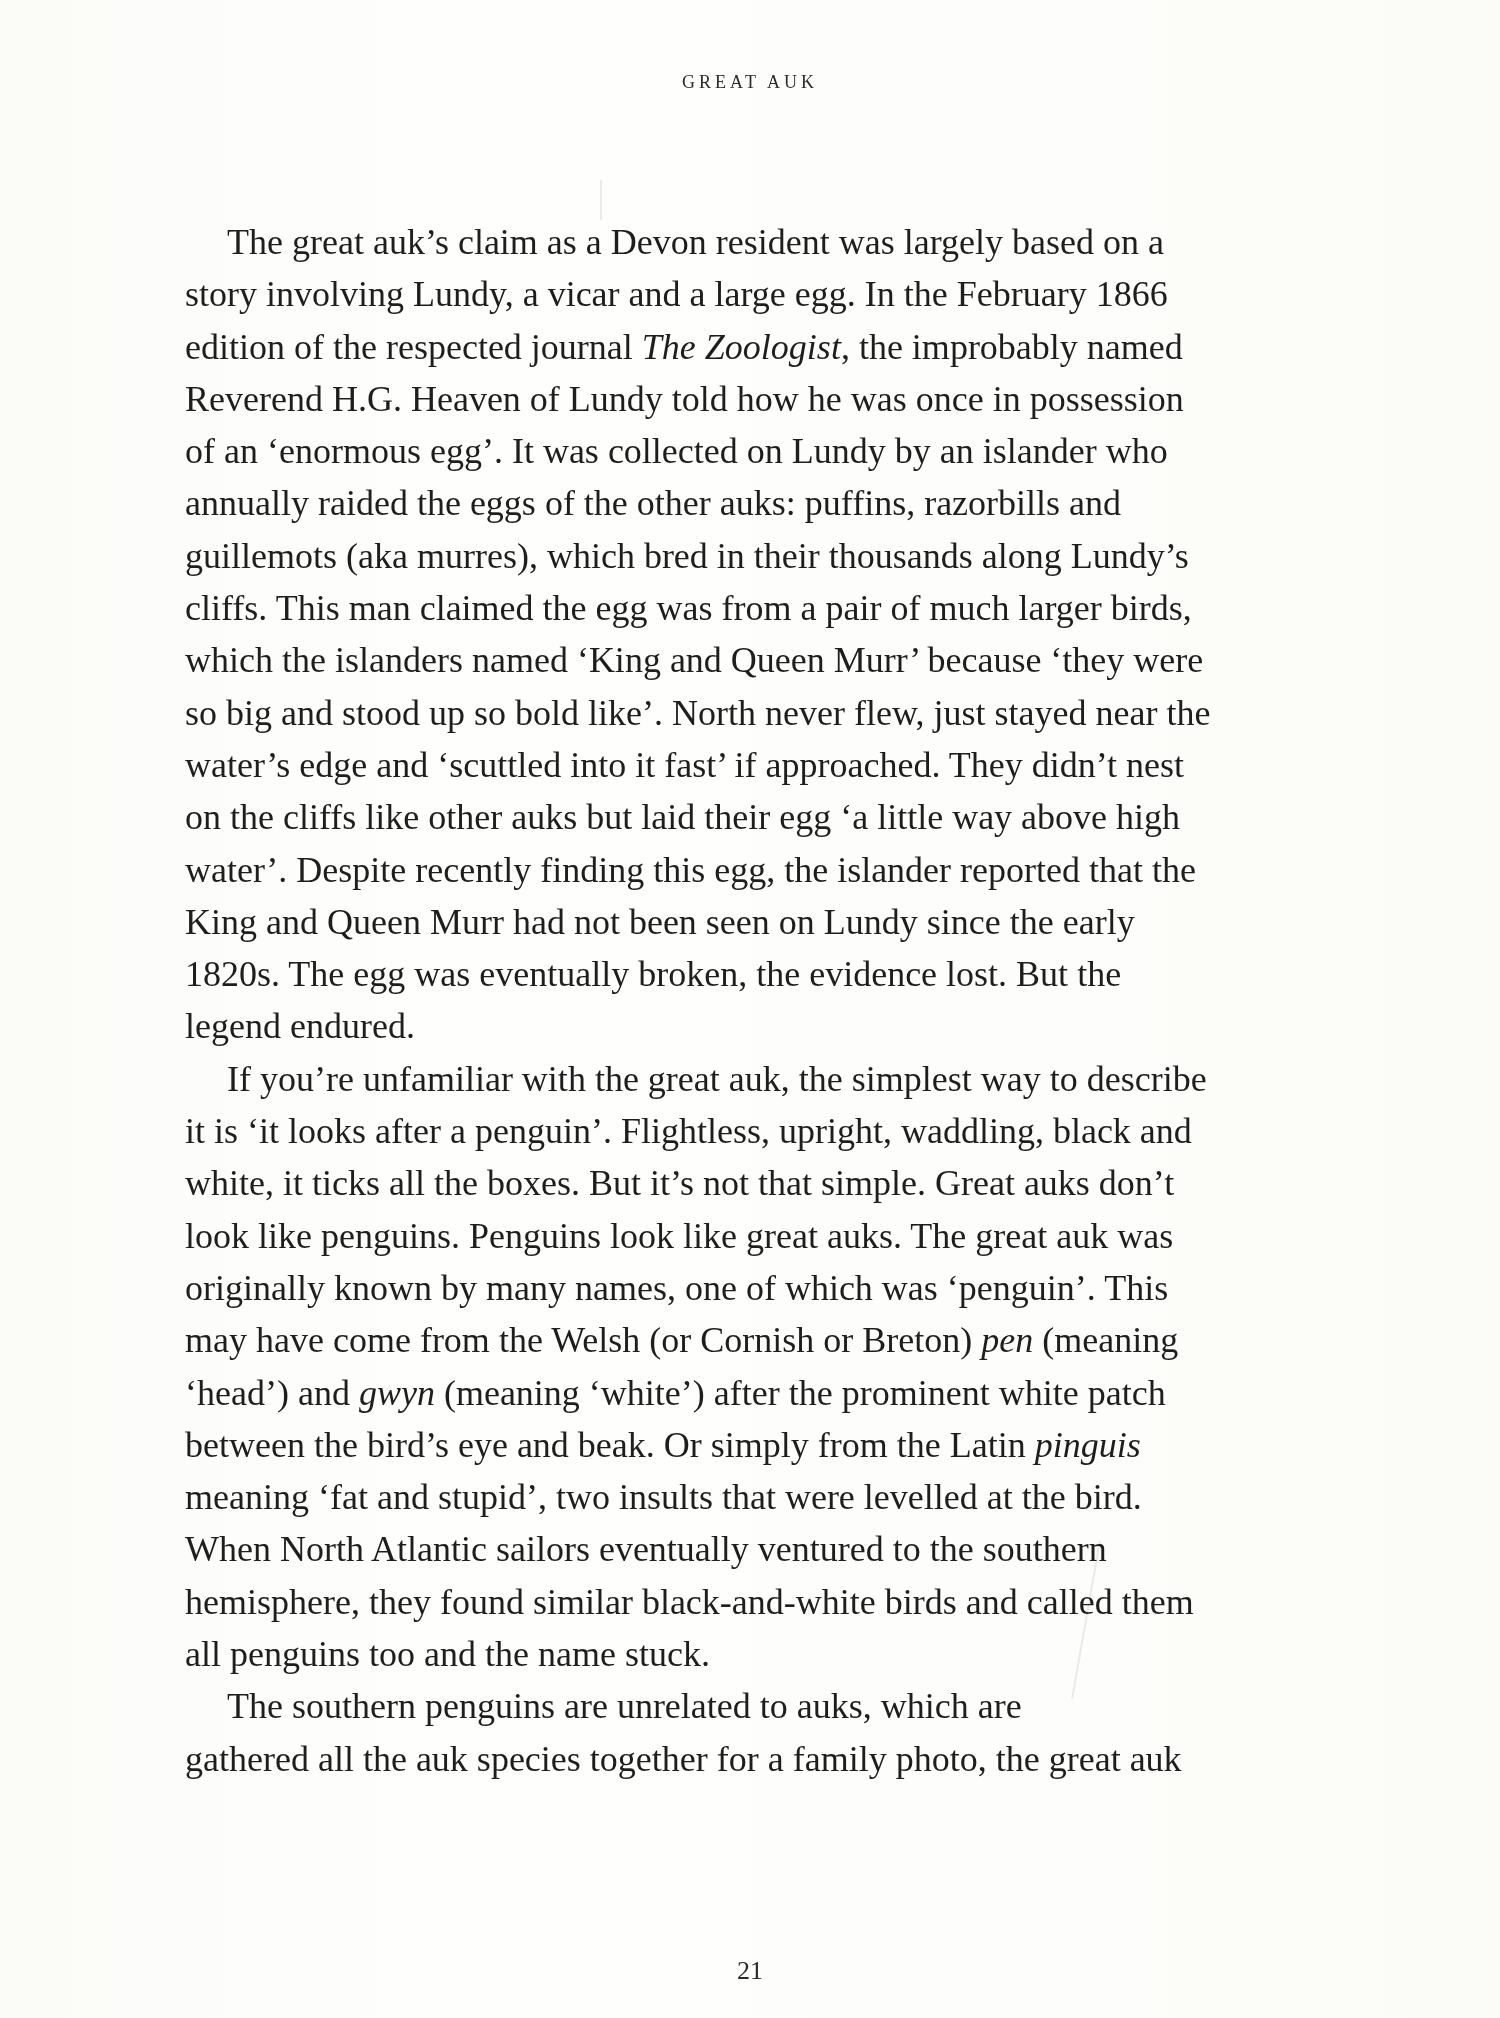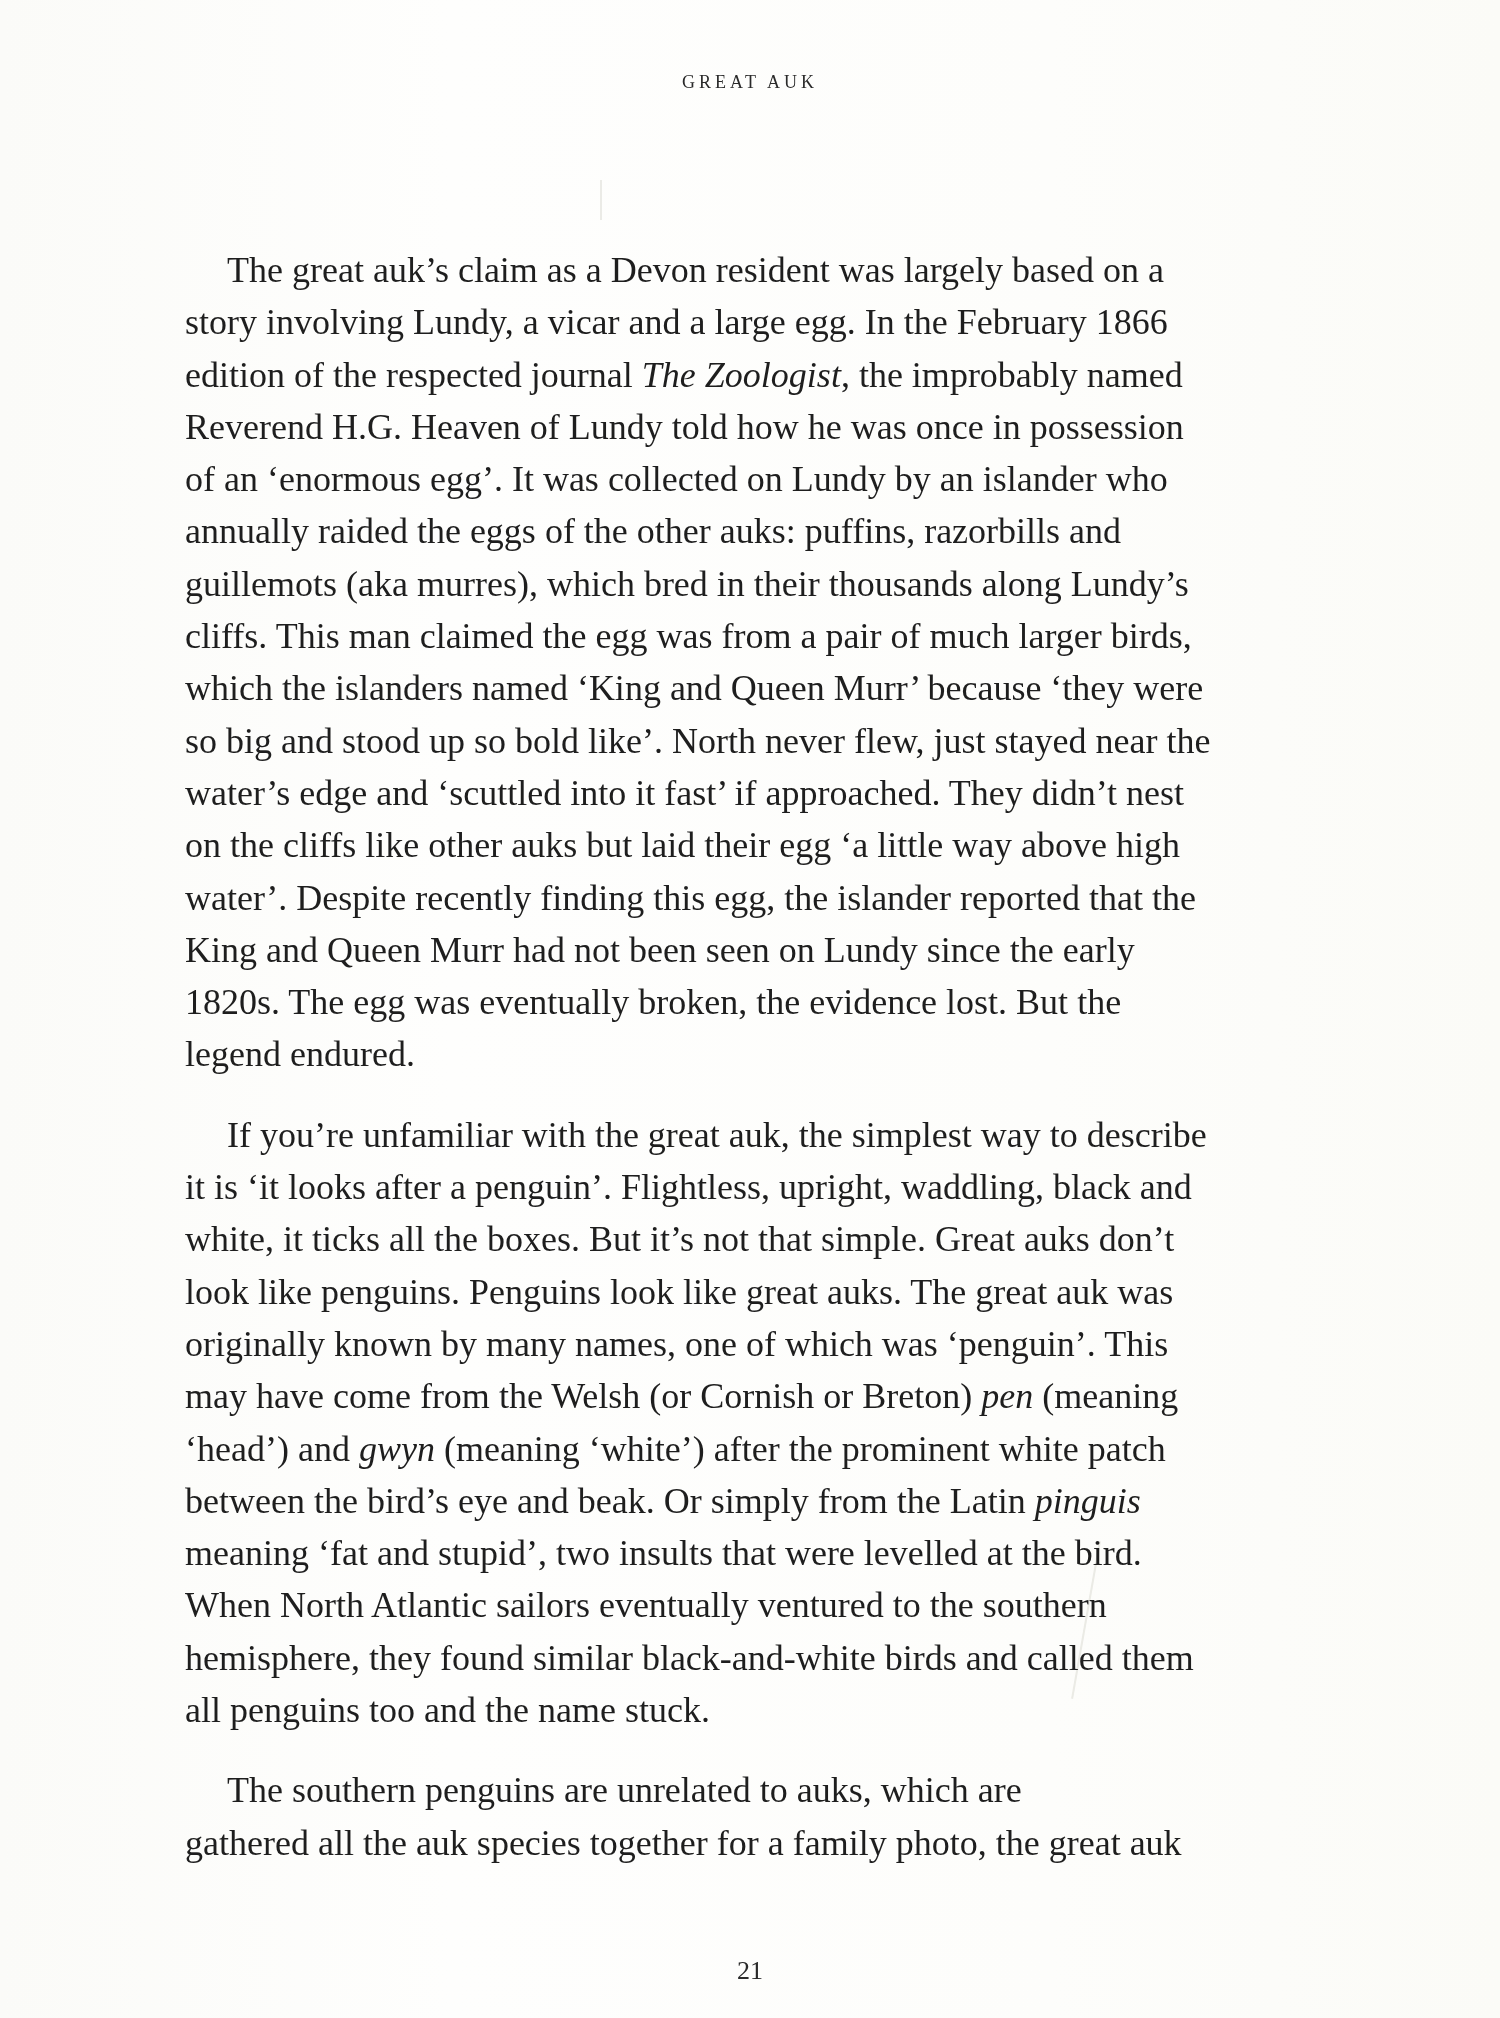--- a/index.html
+++ b/index.html
@@ -42,21 +42,21 @@
   }
   .para {
     margin: 0;
     text-indent: 42px;
   }
   .line {
     display: block;
     white-space: nowrap;
   }
   .para .line { text-indent: 0; }
-  .para .line.first { padding-left: 42px; margin-top: 28px; }
+  .para .line.first { padding-left: 42px; }
   em { font-style: italic; }
   .page-number {
     position: absolute;
     top: 1956px;
     left: 0;
     width: 1500px;
     text-align: center;
     font-size: 26px;
     color: #2a2a2a;
   }

